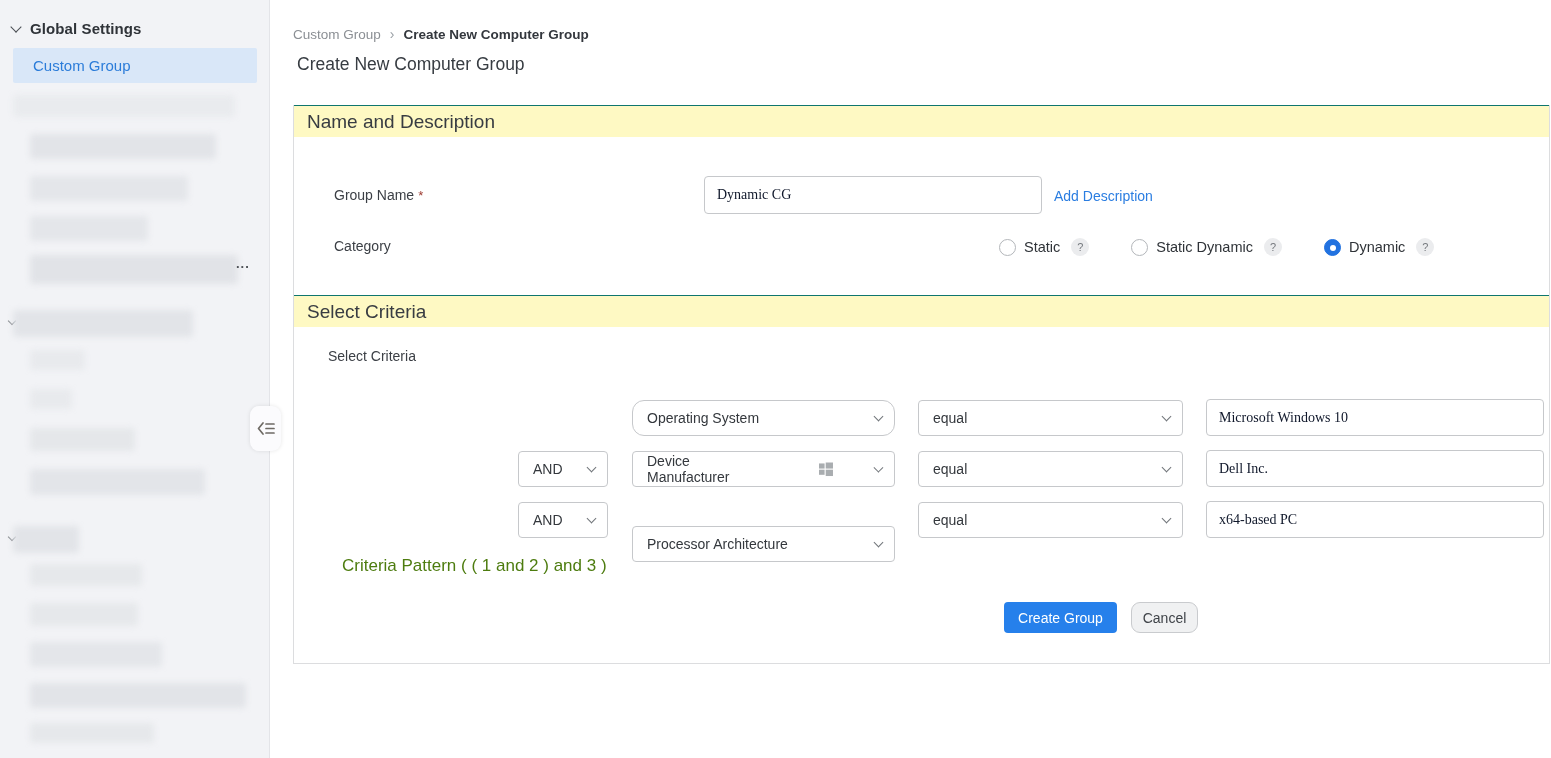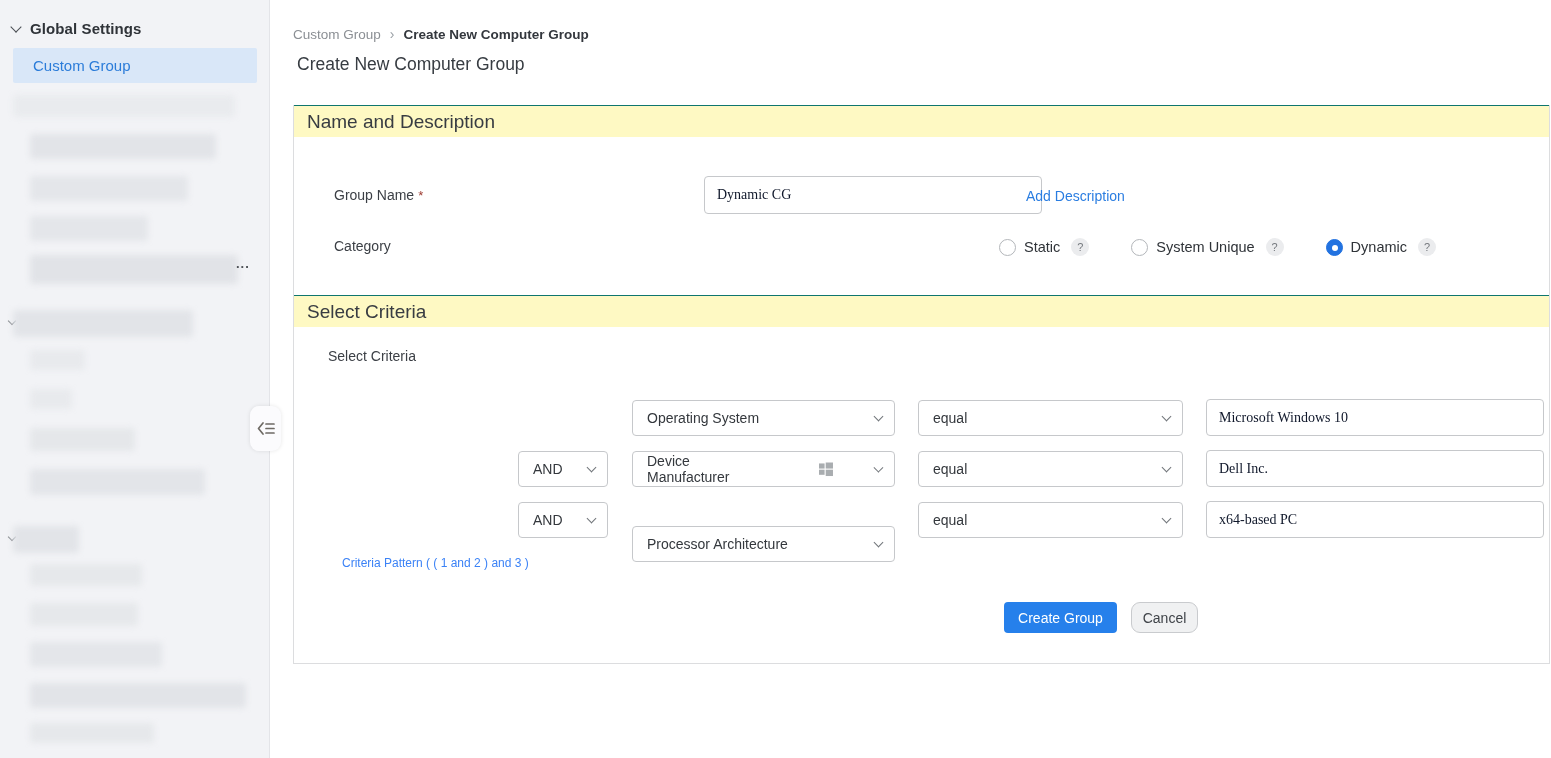--- a/index.html
+++ b/index.html
@@ -93,21 +93,21 @@
     position:absolute; height:36px; border:1px solid #c6c8cb; border-radius:4px;
     background:#fff; display:flex; align-items:center; padding:0 12px 0 14px;
     font-size:14px; color:#34383d; cursor:pointer;
   }
   .select-box .sel-chev {
     width:7px; height:7px; border-right:1.4px solid #71757a; border-bottom:1.4px solid #71757a;
     transform:rotate(45deg); margin-left:auto; margin-top:-3px;
   }
   .win-icon { display:inline-block; margin-left:10px; opacity:.85; }
 
-  .pattern-text { position:absolute; left:341px; top:358px; font-size:12px; color:#3b82f6; }
+  .pattern-text { position:absolute; left:341px; top:358px; font-size:17px; color:#4d7c0f; }
 
   .btn-primary {
     position:absolute; left:710px; top:405px; width:113px; height:31px;
     background:#2680eb; color:#fff; border:none; border-radius:4px;
     font-family:inherit; font-size:14px; cursor:pointer;
   }
   .btn-secondary {
     position:absolute; left:837px; top:405px; width:67px; height:31px;
     background:#f0f1f2; color:#3f4348; border:1px solid #c9cbce; border-radius:3px;
     font-family:inherit; font-size:14px; cursor:pointer;
@@ -174,52 +174,52 @@
   <div class="panel">
 
     <div class="section-header">
       <span>Name and Description</span>
     </div>
 
     <div class="field-label" style="left:40px;top:82px;">
       <span>Group Name</span><span class="req-mark">*</span>
     </div>
     <input class="text-input" style="left: 410px; top: 71px; width: 338px;" value="Dynamic CG">
-    <span class="link" style="left:732px;top:83px;">Add Description</span>
+    <span class="link" style="left:760px;top:83px;">Add Description</span>
 
     <div class="field-label" style="left:40px;top:133px;">
       <span>Category</span>
     </div>
     <div class="radio-row">
       <div class="radio-opt">
         <span class="radio-circle"></span>
         <span class="radio-label">Static</span>
         <span class="help-badge">?</span>
       </div>
       <div class="radio-opt">
         <span class="radio-circle"></span>
-        <span class="radio-label">System Unique</span>
+        <span class="radio-label">Static Dynamic</span>
         <span class="help-badge">?</span>
       </div>
       <div class="radio-opt" style="margin-right:0;">
         <span class="radio-circle on"></span>
         <span class="radio-label">Dynamic</span>
         <span class="help-badge">?</span>
       </div>
     </div>
 
     <div class="section-header sec-header-2">
       <span>Select Criteria</span>
     </div>
 
     <div class="field-label" style="left:34px;top:243px;">
       <span>Select Criteria</span>
     </div>
 
-    <div class="select-box" style="left:338px;top:295px;width:263px;">
+    <div class="select-box" style="left:338px;top:295px;width:263px;border-radius:12px;">
       <span>Operating System</span>
       <span class="sel-chev"></span>
     </div>
     <div class="select-box" style="left:624px;top:295px;width:265px;">
       <span>equal</span>
       <span class="sel-chev"></span>
     </div>
     <input class="text-input" style="left: 912px; top: 294px; width: 338px; height: 37px;" value="Microsoft Windows 10">
 
     <div class="select-box" style="left:224px;top:346px;width:90px;">

